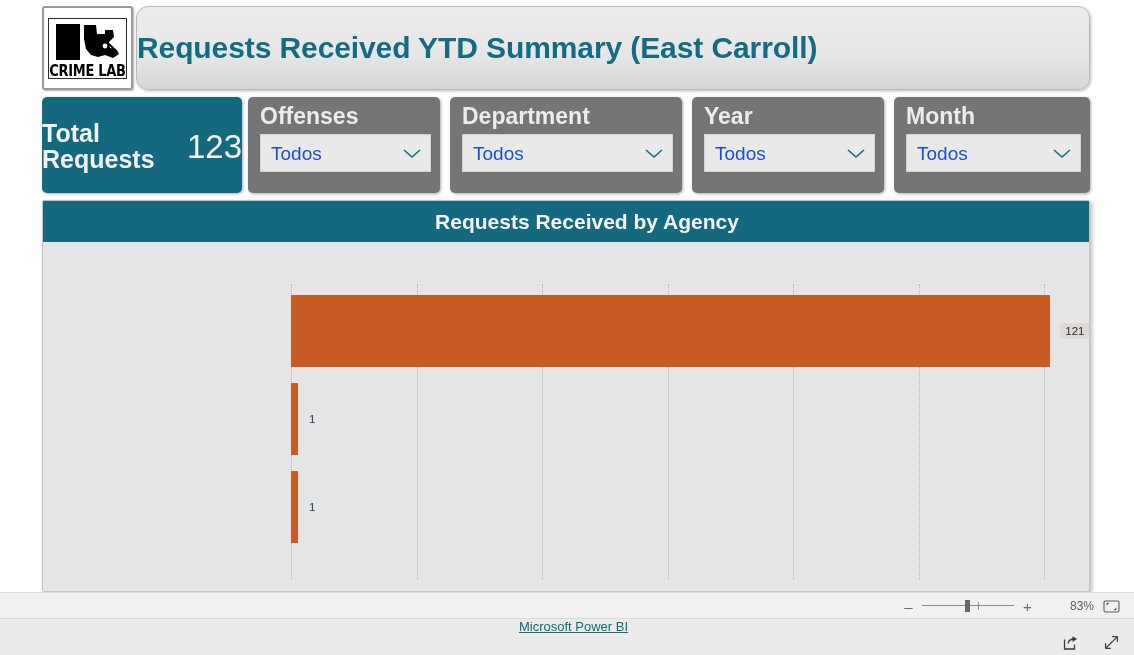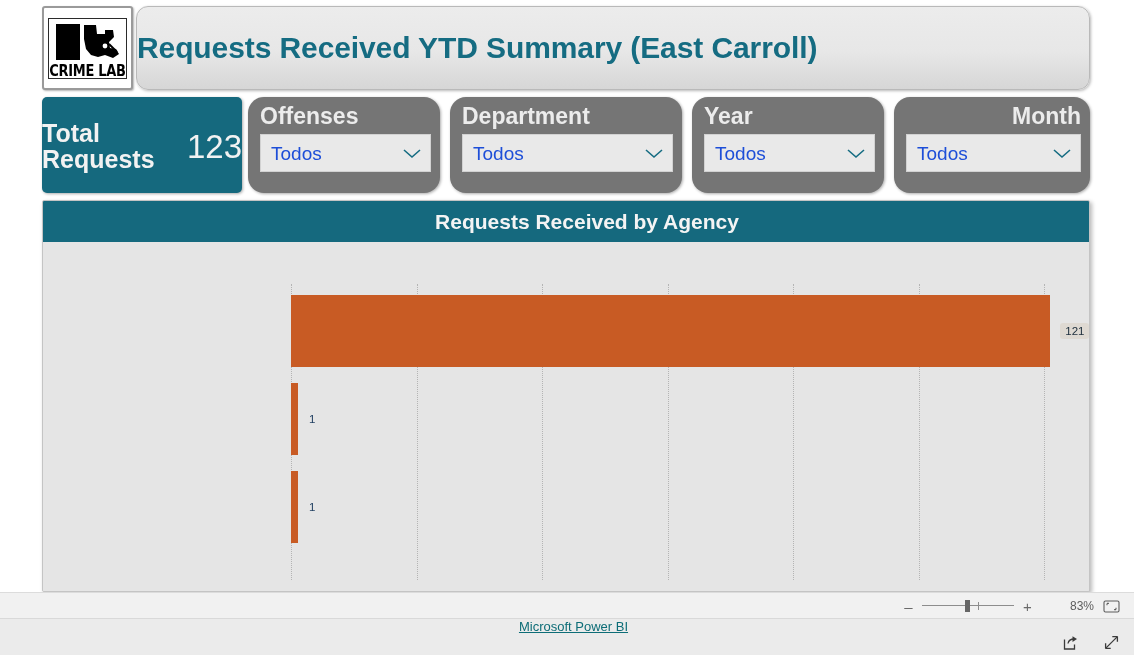--- a/index.html
+++ b/index.html
@@ -111,21 +111,21 @@
     line-height: 1.15;
     margin-top: 1px;
   }
 
   
   .slicer {
     position: absolute;
     top: 97px;
     height: 96px;
     background: #757575;
-    border-radius: 16px;
+    border-radius: 5px;
     box-shadow: 1px 1px 3px rgba(0,0,0,.33);
     padding: 6px 9px 9px 12px;
   }
   .slicer-title {
     font-size: 23px;
     font-weight: 700;
     color: #ececec;
     line-height: 1.15;
     white-space: nowrap;
   }
@@ -142,21 +142,21 @@
   .slicer-value {
     font-size: 19px;
     color: #1d4ed8;
     line-height: 1;
   }
   .chev { width: 22px; height: 13px; display:block; }
 
   #slicer-offenses   { left: 248px; width: 192px; }
   #slicer-department { left: 450px; width: 232px; }
   #slicer-year       { left: 692px; width: 192px; }
-  #slicer-month      { left: 894px; width: 196px; text-align: right; }
+  #slicer-month      { left: 894px; width: 196px; }
 
   
   #chart-visual {
     position: absolute;
     left: 42px; top: 200px;
     width: 1048px; height: 392px;
     background: #e5e5e5;
     border: 1px solid #c4c4c4;
     border-radius: 2px;
     box-shadow: 2px 2px 4px rgba(0,0,0,.28);

